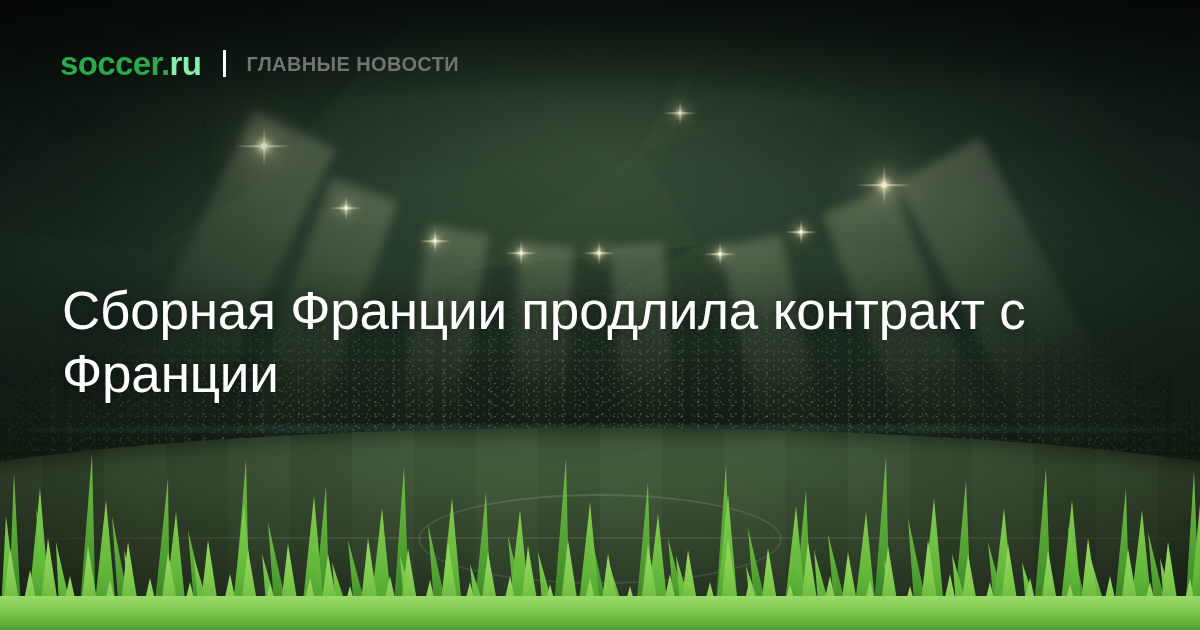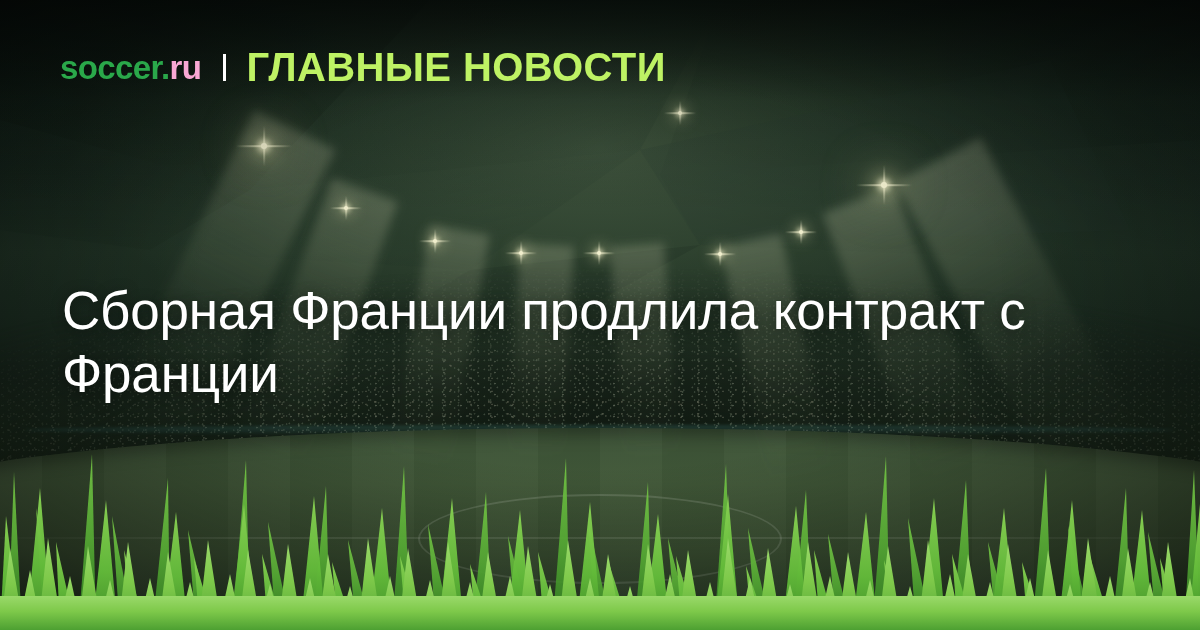--- a/index.html
+++ b/index.html
@@ -229,32 +229,32 @@
   }
   .logo {
     font-size: 33px;
     font-weight: 700;
     letter-spacing: -0.6px;
     line-height: 1;
     white-space: nowrap;
   }
   .logo .w-soccer { color: #2aa84a; margin-top: 31px; }
   .logo .w-dot    { color: #2aa84a; }
-  .logo .w-ru     { color: #f9a8d4; }
+  .logo .w-ru     { color: #86efac; }
 
   .divider {
     width: 3px;
     height: 27px;
     background: #ffffff;
     margin: 0 20px 0 22px;
     flex: none;
   }
   .kicker {
-    color: #bef264;
-    font-size: 40px;
+    color: #737373;
+    font-size: 20px;
     font-weight: 700;
     letter-spacing: .4px;
     line-height: 1;
     white-space: nowrap;
   }
 
   .headline {
     position: absolute;
     left: 62px;
     top: 243px;

